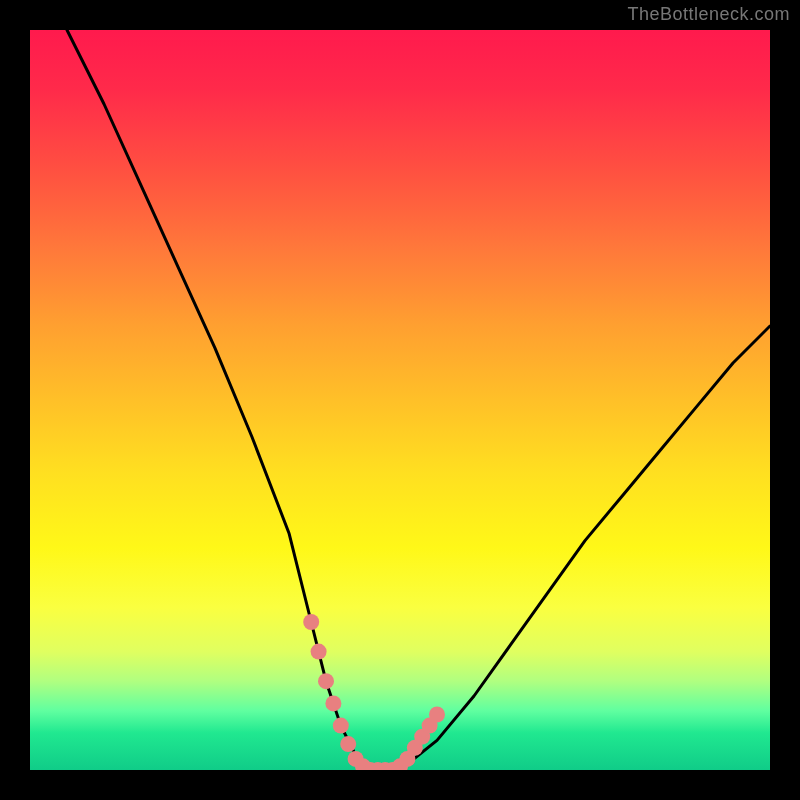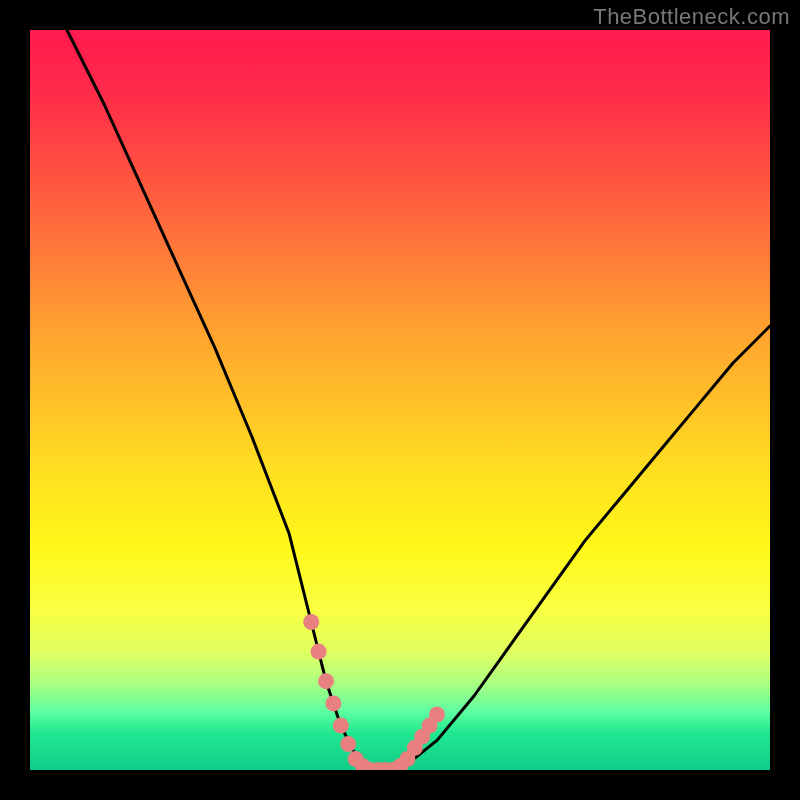--- a/index.html
+++ b/index.html
@@ -32,21 +32,21 @@
       #b0ff80 88%,
       #60ffa0 92%,
       #20e890 95%,
       #10cc88 100%);
   }
   .watermark {
     position: absolute;
     top: 4px;
     right: 10px;
     color: #777;
-    font-size: 22px;
+    font-size: 18px;
     font-weight: 500;
     letter-spacing: 0.5px;
     z-index: 20;
   }
   svg.curves {
     position: absolute;
     left: 0;
     top: 0;
     width: 740px;
     height: 740px;

